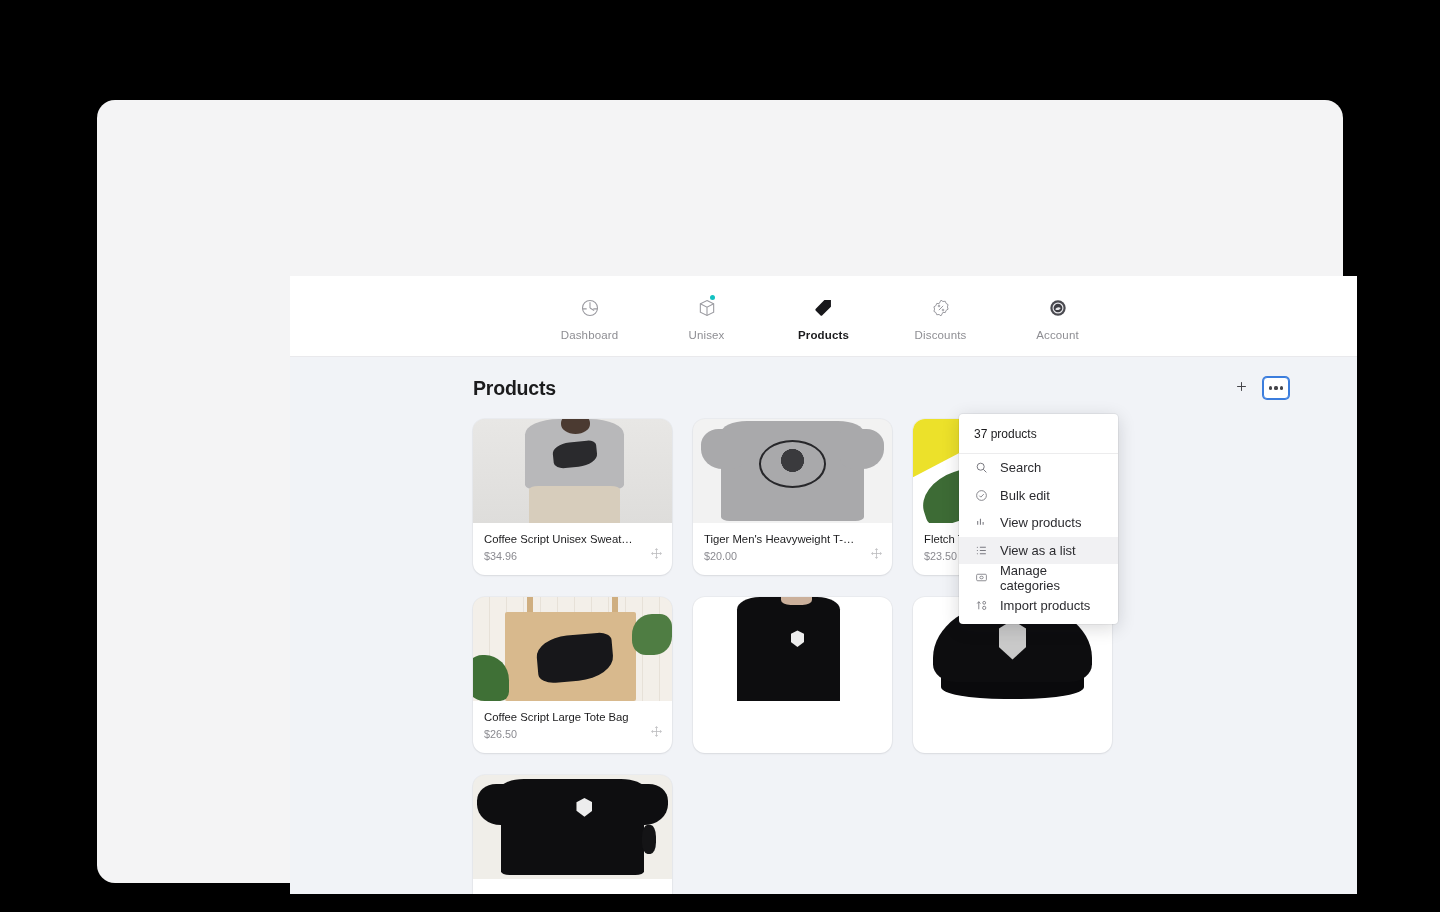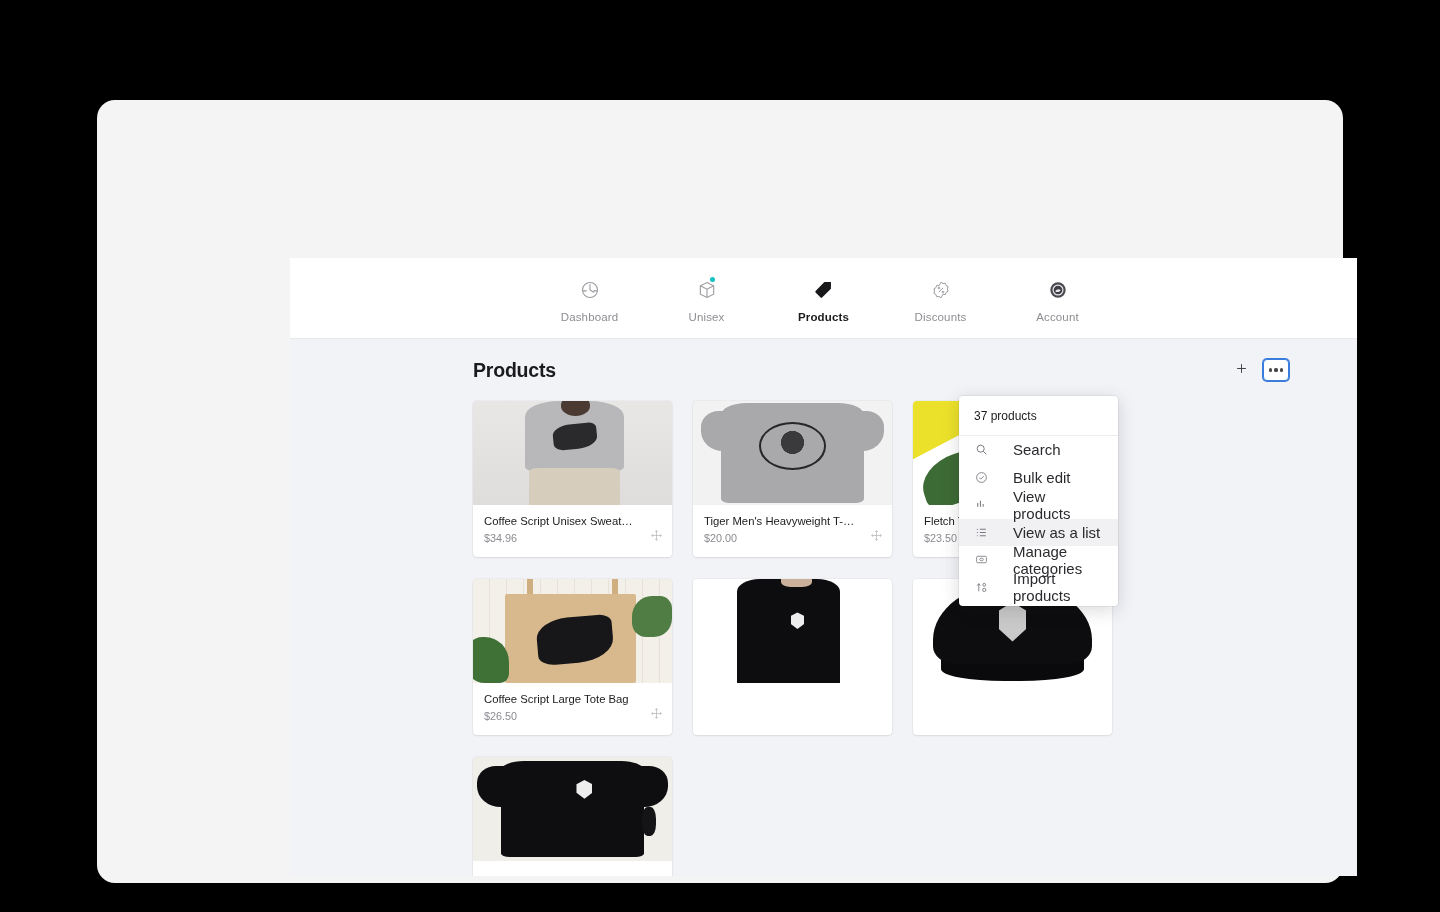--- a/index.html
+++ b/index.html
@@ -18,21 +18,21 @@
   .device-frame {
     position: absolute;
     left: 97px; top: 100px;
     width: 1246px; height: 783px;
     background: #f4f4f5;
     border-radius: 18px;
   }
   
   .viewport {
     position: absolute;
-    left: 193px; top: 158px;
+    left: 193px; top: 176px;
     width: 1067px; height: 618px;
     background: #7dd3fc;
     overflow: hidden;
   }
   
   .topnav {
     position: absolute;
     left: 0; top: 0;
     width: 1067px; height: 81px;
     background: #ffffff;
@@ -111,21 +111,21 @@
 
   
   .grid {
     padding: 0 24px 0 183px;
     display: grid;
     grid-template-columns: repeat(3, 199px);
     gap: 22px 21px;
   }
   .card {
     background: #ffffff;
-    border-radius: 4px;
+    border-radius: 12px;
     overflow: hidden;
     box-shadow: 0 1px 2px rgba(16,16,20,.08), 0 0 0 1px rgba(16,16,20,.03);
     cursor: pointer;
   }
   .thumb {
     width: 199px; height: 104px;
     background: #ddd;
     position: relative;
     overflow: hidden;
   }
@@ -170,24 +170,24 @@
   }
   .menu-header {
     padding: 13px 15px 12px 15px;
     font-size: 12px;
     color: #1b1b1d;
     border-bottom: 1px solid #ececed;
   }
   .menu-item {
     display: flex;
     align-items: center;
-    gap: 25px;
+    gap: 12px;
     height: 27.5px;
     padding: 0 15px;
-    font-size: 15px;
+    font-size: 13px;
     color: #2b2b2f;
     cursor: pointer;
   }
   .menu-item:first-of-type { margin-top: 4px; }
   .menu-item.selected { background: #f1f1f3; font-weight: 400; }
   .menu-icon {
     width: 14px; height: 14px;
     display: flex; align-items: center; justify-content: center;
     flex: 0 0 14px;
     color: #75757c;

